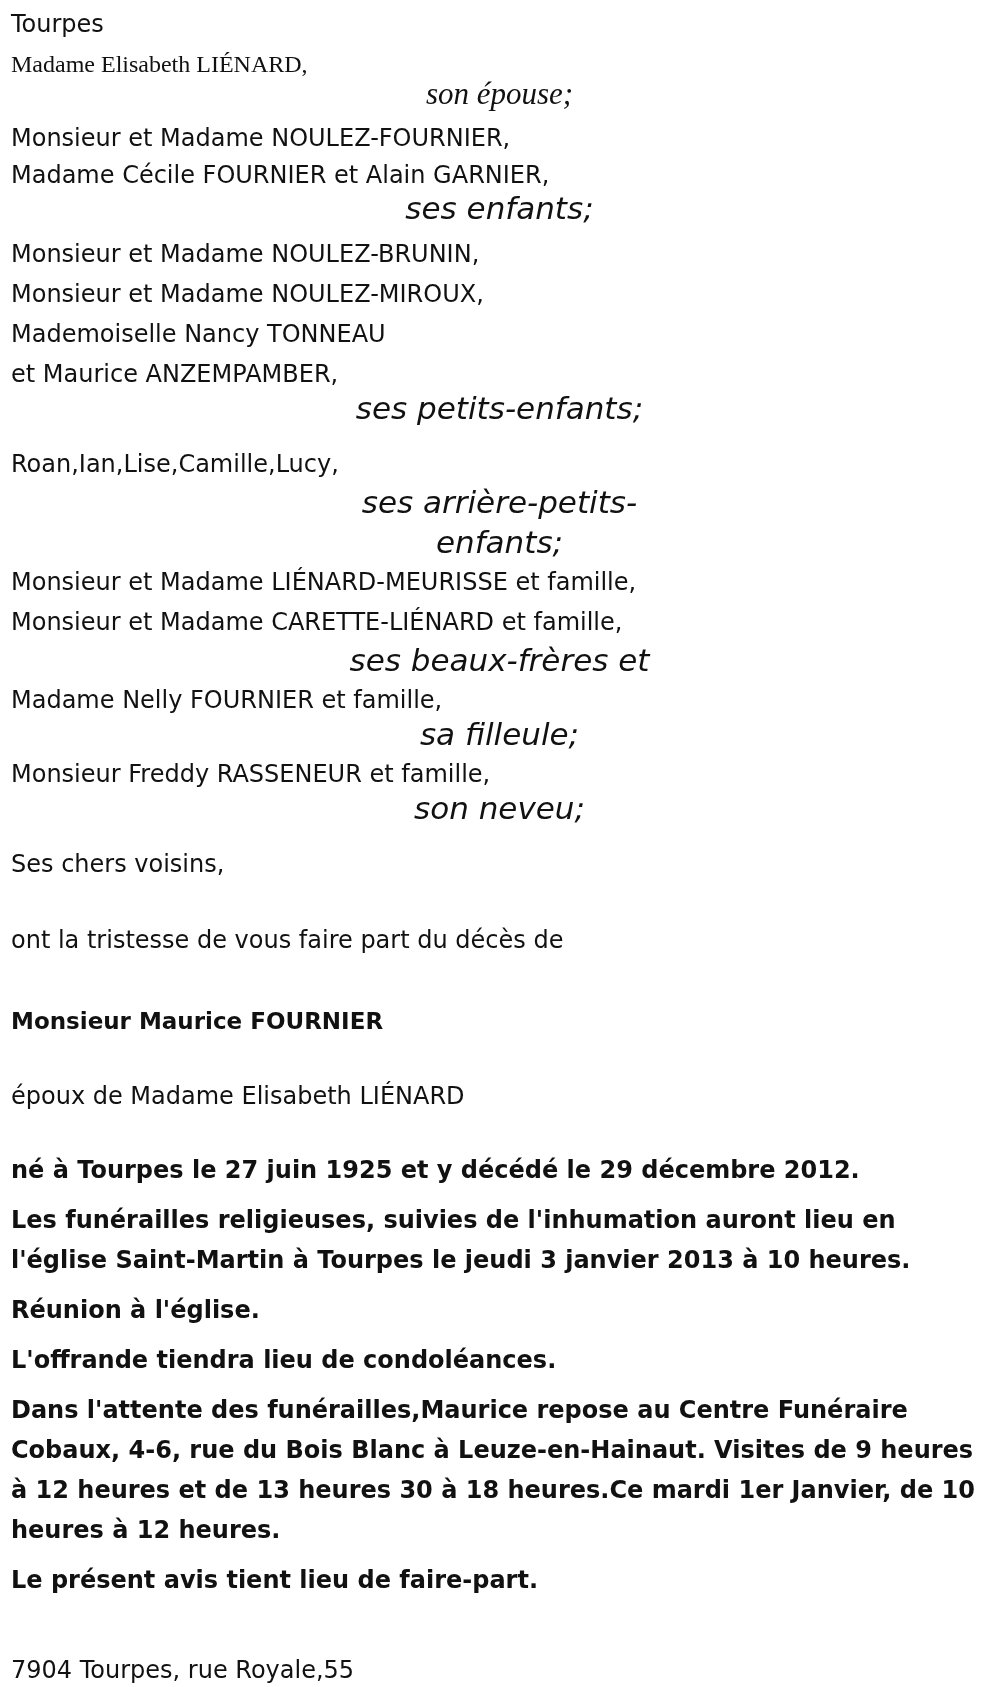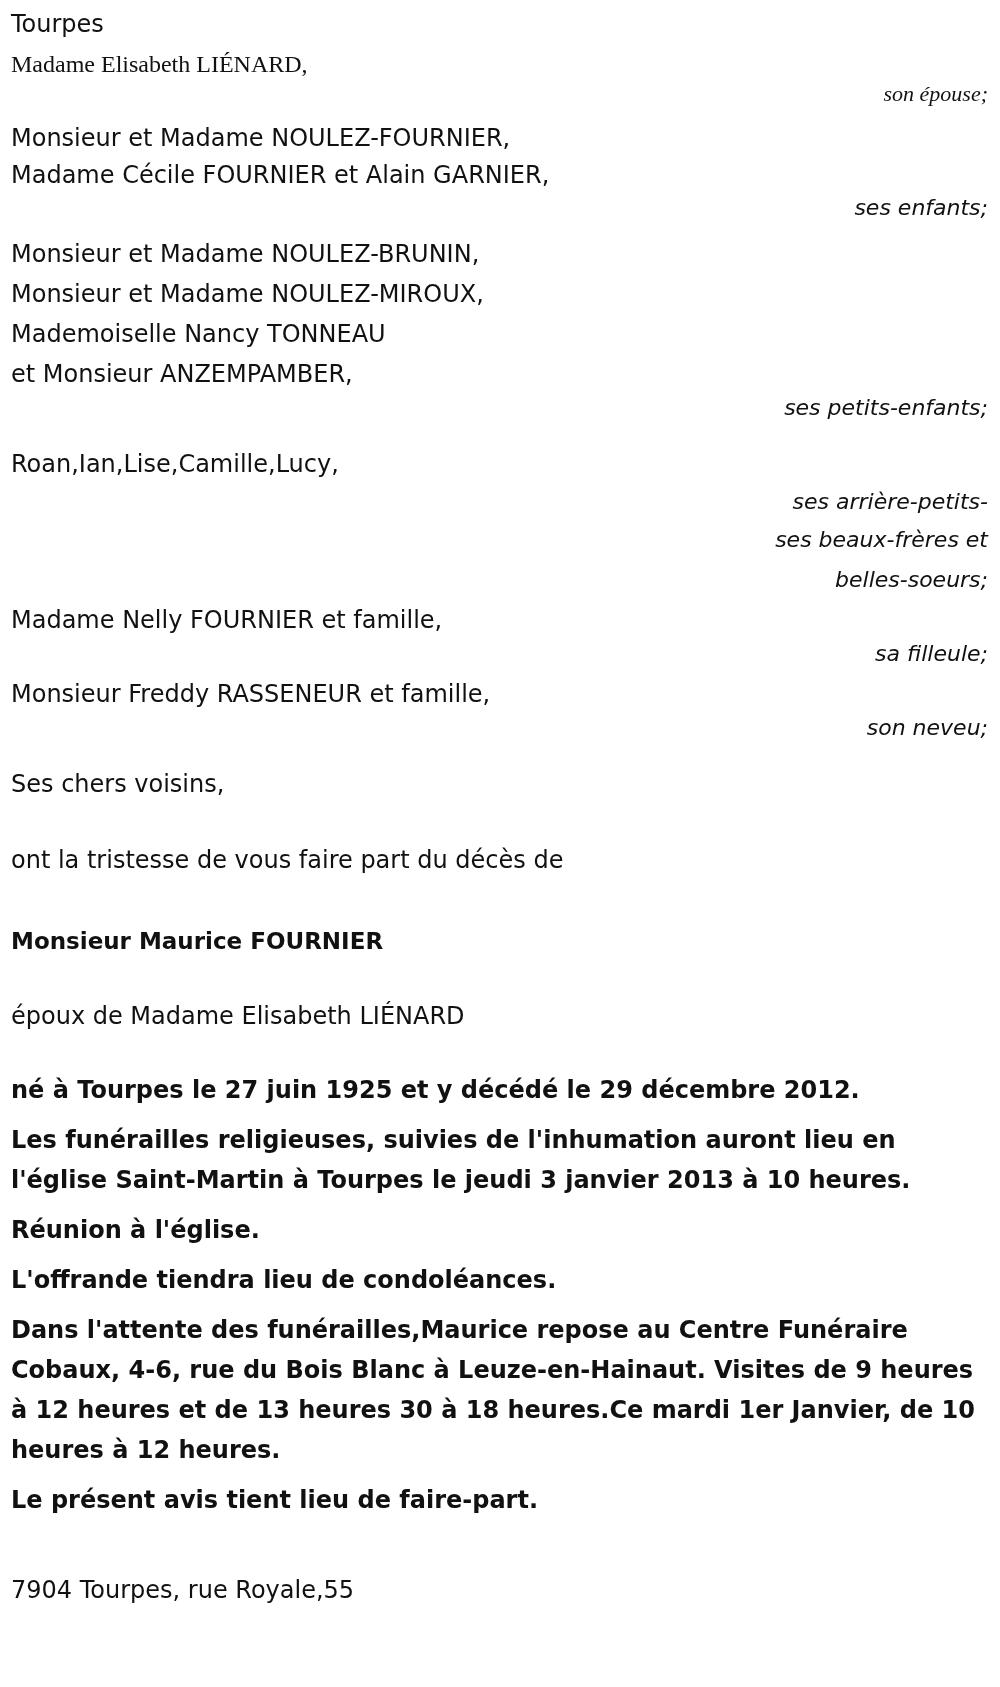--- a/index.html
+++ b/index.html
@@ -8,21 +8,21 @@
     font-family: "DejaVu Sans", sans-serif;
     color: #111111;
     font-size: 24px;
     line-height: 40px;
   }
   .page { position: relative; padding: 4px 12px 0 11px; }
   .line { display: block; white-space: nowrap; }
   .block { position: relative; margin-bottom: 18px; }
   .names { padding-right: 280px; }
   .rel {
-    text-align: right; font-style: italic; font-size: 22px;
+    text-align: center; font-style: italic; font-size: 31px;
     line-height: 40px;
   }
   .rel .line { white-space: normal; }
   .gap-lg { height: 36px; }
   .title {
     font-size: 23px; font-weight: bold; line-height: 50px;
     margin: 36px 0 30px 0;
   }
   .para { margin: 0 0 10px 0; white-space: normal; width: 970px; font-weight: bold; }
   .spacer { height: 40px; }
@@ -51,40 +51,44 @@
     <div class="rel" style="margin-top:-6px;">
       <span class="line">ses enfants;</span>
     </div>
   </div>
 
   <div class="block" style="margin-bottom:4px;">
     <div class="names">
       <span class="line" style="line-height:40px;">Monsieur et Madame NOULEZ-BRUNIN,</span>
       <span class="line" style="line-height:40px;">Monsieur et Madame NOULEZ-MIROUX,</span>
       <span class="line" style="line-height:40px;">Mademoiselle Nancy TONNEAU</span>
-      <span class="line" style="line-height:40px;">et Monsieur ANZEMPAMBER,</span>
+      <span class="line" style="line-height:40px;">et Maurice ANZEMPAMBER,</span>
     </div>
     <div class="rel" style="margin-top:-6px;">
       <span class="line">ses petits-enfants;</span>
     </div>
   </div>
 
   <div class="block" style="margin-bottom:0px;margin-top:16px;">
     <div class="names">
       <span class="line">Roan,Ian,Lise,Camille,Lucy,</span>
     </div>
     <div class="rel" style="margin-top:-2px;">
       <span class="line">ses arrière-petits-</span>
+      <span class="line">enfants;</span>
     </div>
   </div>
 
   <div class="block" style="margin-bottom:0px;">
+    <div class="names" style="padding-right:0;">
+      <span class="line">Monsieur et Madame LIÉNARD-MEURISSE et famille,</span>
+      <span class="line">Monsieur et Madame CARETTE-LIÉNARD et famille,</span>
+    </div>
     <div class="rel" style="margin-top:-2px;">
       <span class="line">ses beaux-frères et</span>
-      <span class="line">belles-soeurs;</span>
     </div>
   </div>
 
   <div class="block" style="margin-bottom:0px;">
     <div class="names">
       <span class="line">Madame Nelly FOURNIER et famille,</span>
     </div>
     <div class="rel" style="margin-top:-6px;">
       <span class="line">sa filleule;</span>
     </div>

